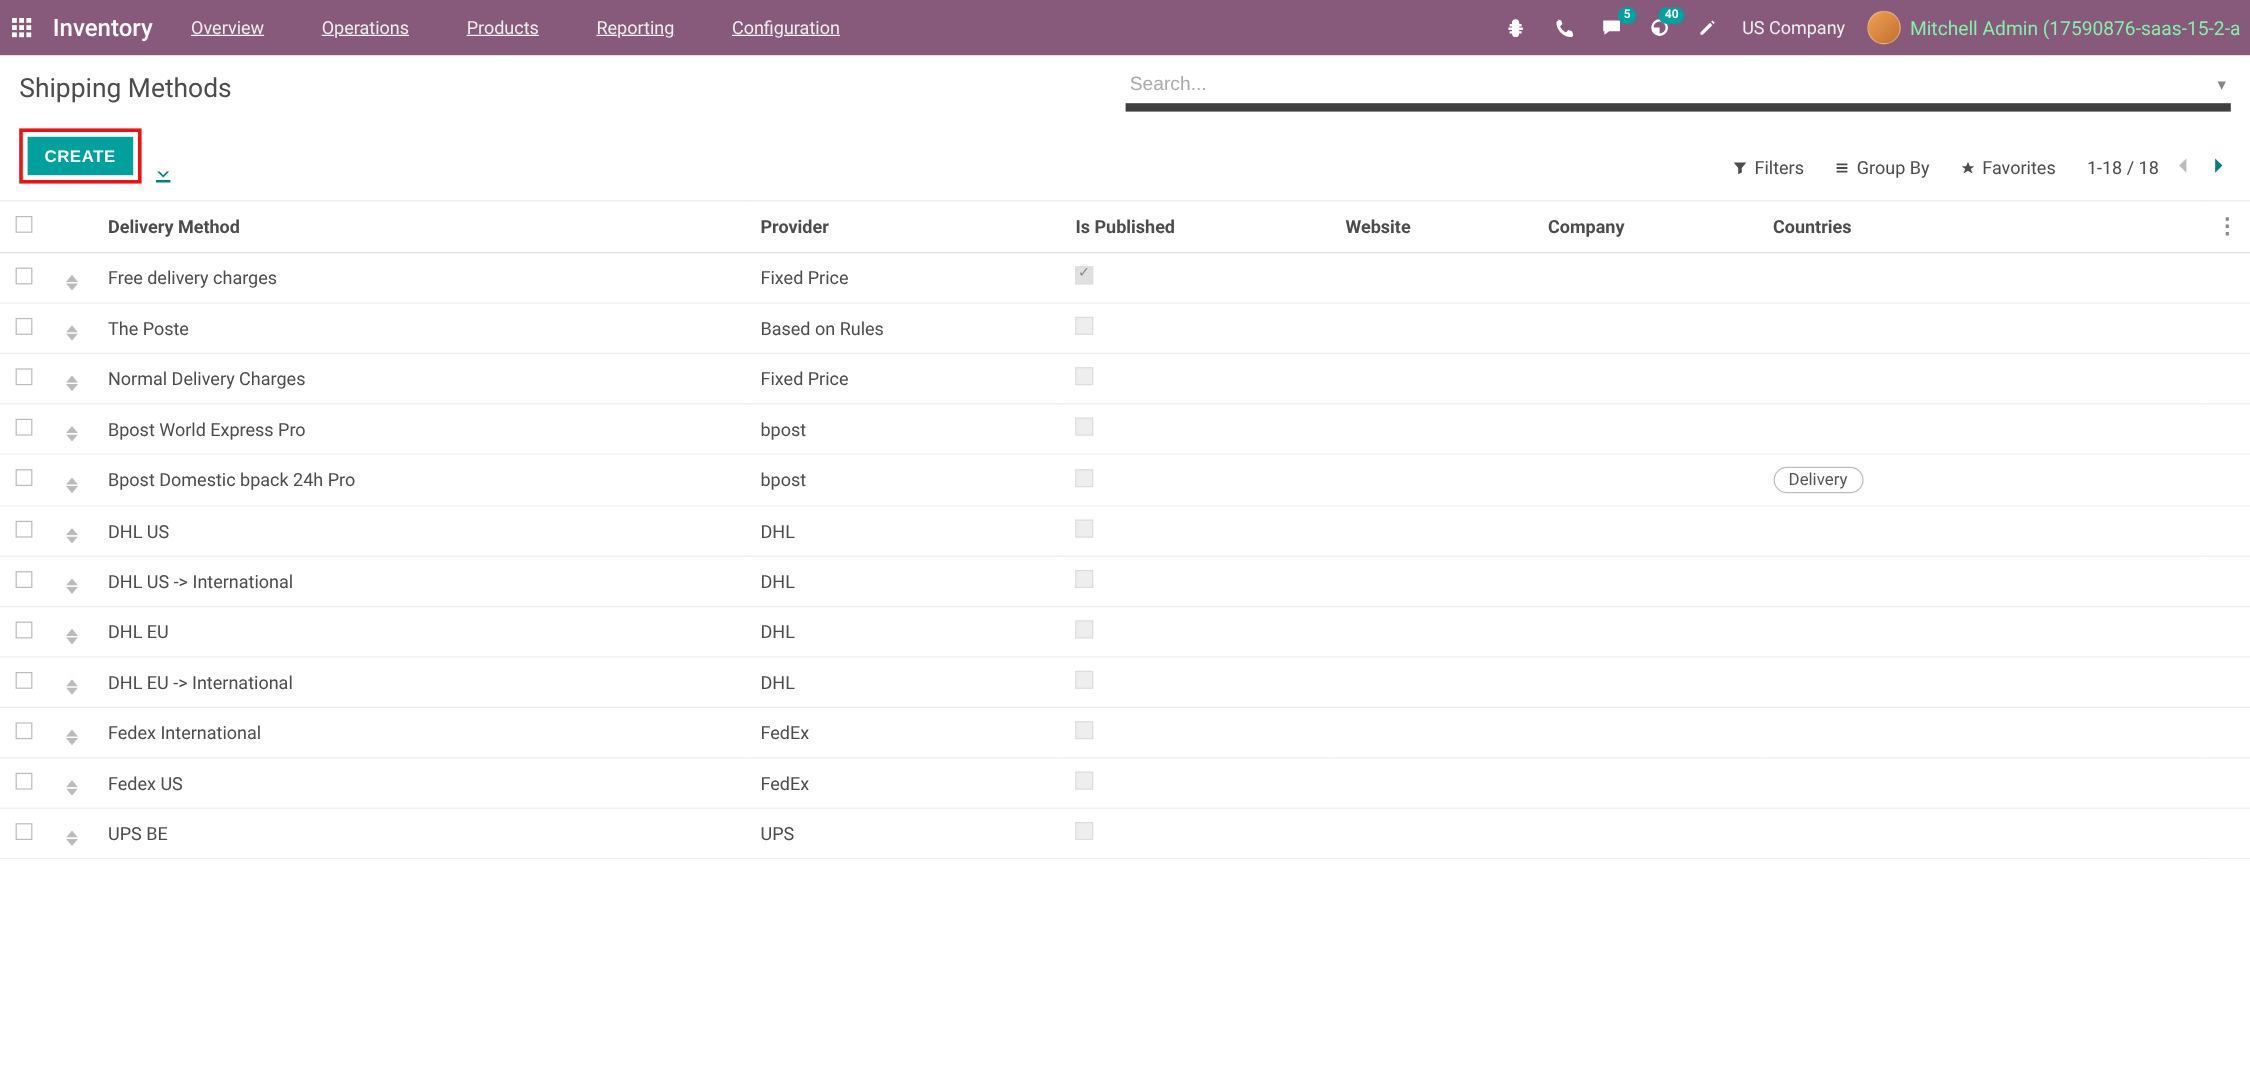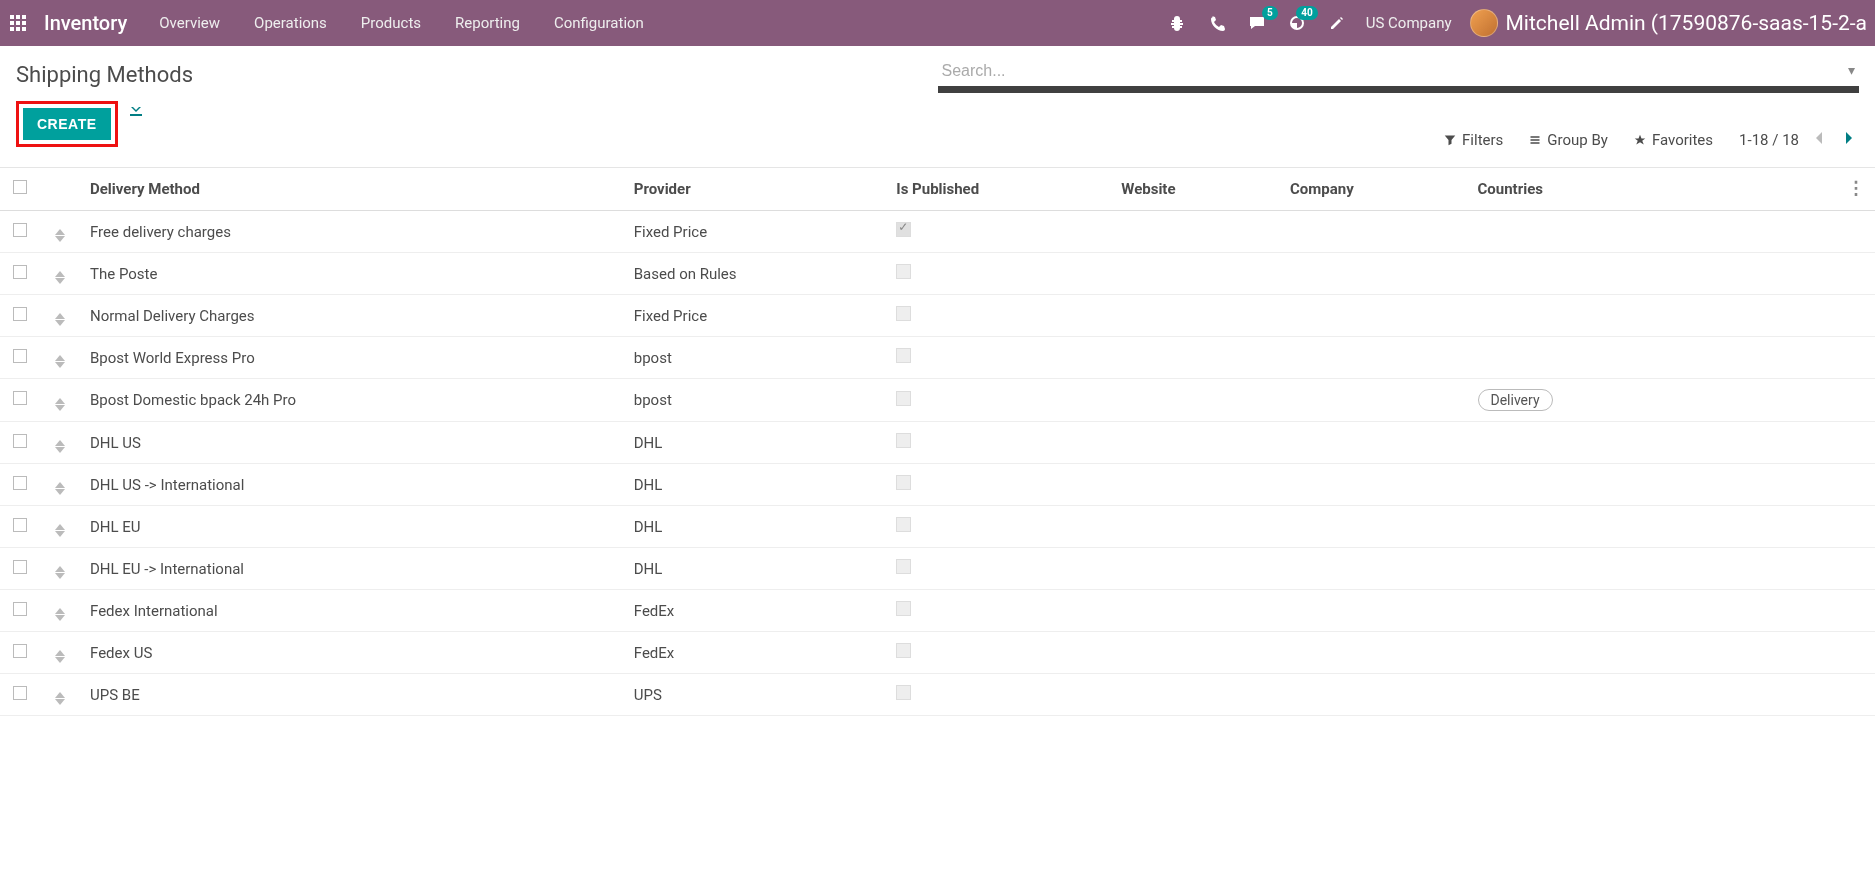--- a/index.html
+++ b/index.html
@@ -4,41 +4,41 @@
 <style>
 * { margin: 0; padding: 0; box-sizing: border-box; }
 body { font-family: -apple-system, BlinkMacSystemFont, "Segoe UI", Roboto, Helvetica, Arial, sans-serif; color: #374151; font-size: 14px; background: #fff; }
 
 
 .navbar { background: #875A7B; color: #fff; height: 46px; display: flex; align-items: center; padding: 0 0; }
 .navbar-left { display: flex; align-items: center; gap: 4px; }
 .apps-icon { display: grid; grid-template-columns: repeat(3,4px); grid-template-rows: repeat(3,4px); gap: 2px; padding: 8px 10px; cursor: pointer; }
 .apps-icon span { background: #fff; width: 4px; height: 4px; }
 .brand { font-size: 20px; font-weight: 500; padding: 0 14px 0 4px; }
-.nav-menu { display: flex; gap: 6px; }
+.nav-menu { display: flex; gap: 20px; text-decoration: underline; }
 .nav-item { padding: 12px 14px; cursor: pointer; font-size: 15px; color: #eee; }
 .navbar-right { margin-left: auto; display: flex; align-items: center; gap: 18px; padding-right: 8px; }
 .nav-icon { position: relative; width: 22px; height: 22px; display: flex; align-items: center; justify-content: center; cursor: pointer; }
 .nav-icon svg { fill: #fff; width: 16px; height: 16px; }
 .badge { position: absolute; top: -6px; right: -10px; background: #00A09D; color: #fff; border-radius: 9px; font-size: 10px; font-weight: 700; padding: 1px 5px; line-height: 12px; }
 .company-name { font-size: 15px; color: #eee; cursor: pointer; }
 .user-block { display: flex; align-items: center; gap: 8px; cursor: pointer; }
 .avatar { width: 28px; height: 28px; border-radius: 50%; background: linear-gradient(135deg,#f0a050,#c07030); border: 1px solid rgba(255,255,255,.3); }
-.user-name { font-size: 21px; color: #ffffff; white-space: nowrap; overflow: hidden; }
+.user-name { font-size: 16px; color: #86efac; white-space: nowrap; overflow: hidden; }
 
 
 .control-panel { padding: 10px 16px 0 16px; }
 .cp-top { display: flex; align-items: flex-start; }
 .breadcrumb { font-size: 22px; color: #4c4c4c; padding: 6px 0 10px 0; }
 .search-wrap { margin-left: auto; width: 50%; position: relative; }
 .search-input { width: 100%; border: none; border-bottom: 7px solid #404040; font-size: 16px; padding: 6px 28px 6px 4px; outline: none; color: #555; }
 .search-input::placeholder { color: #aaa; }
 .search-caret { position: absolute; right: 4px; top: 6px; color: #888; cursor: pointer; }
 
-.cp-bottom { display: flex; align-items: flex-start; padding: 4px 0 14px 0; }
+.cp-bottom { display: flex; align-items: flex-end; padding: 4px 0 14px 0; }
 .create-wrap { border: 3px solid #e11; padding: 4px; display: inline-flex; }
 .create-btn { background: #00A09D; color: #fff; border: none; padding: 8px 14px; font-size: 14px; font-weight: 600; letter-spacing: .5px; cursor: pointer; }
 .import-icon { color: #017e84; margin-left: 10px; cursor: pointer; display: inline-flex; align-items: center; }
 .cp-right { margin-left: auto; display: flex; align-items: center; gap: 26px; margin-top: 26px; }
 .filter-btn { display: flex; align-items: center; gap: 6px; color: #4c4c4c; cursor: pointer; font-size: 15px; }
 .filter-btn svg { width: 12px; height: 12px; fill: #4c4c4c; }
 .pager { display: flex; align-items: center; gap: 10px; font-size: 15px; color: #4c4c4c; }
 .pager-btn { color: #017e84; cursor: pointer; padding: 4px; }
 .pager-btn.disabled { color: #bbb; cursor: default; }
 

